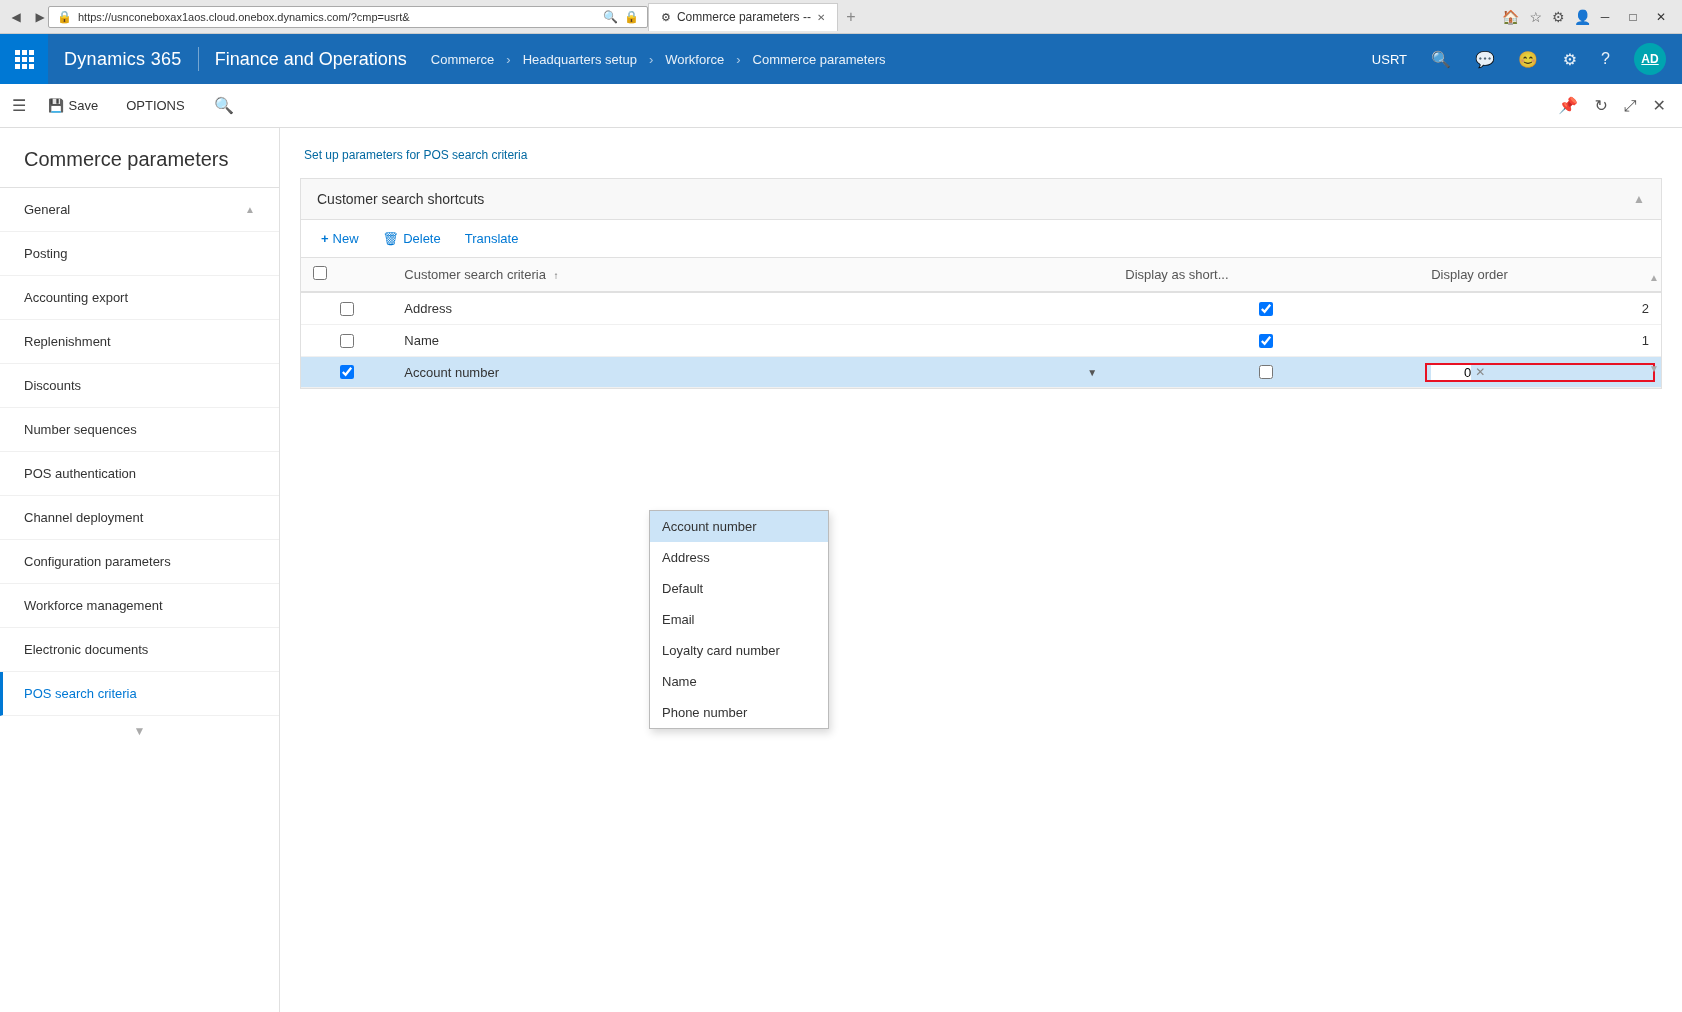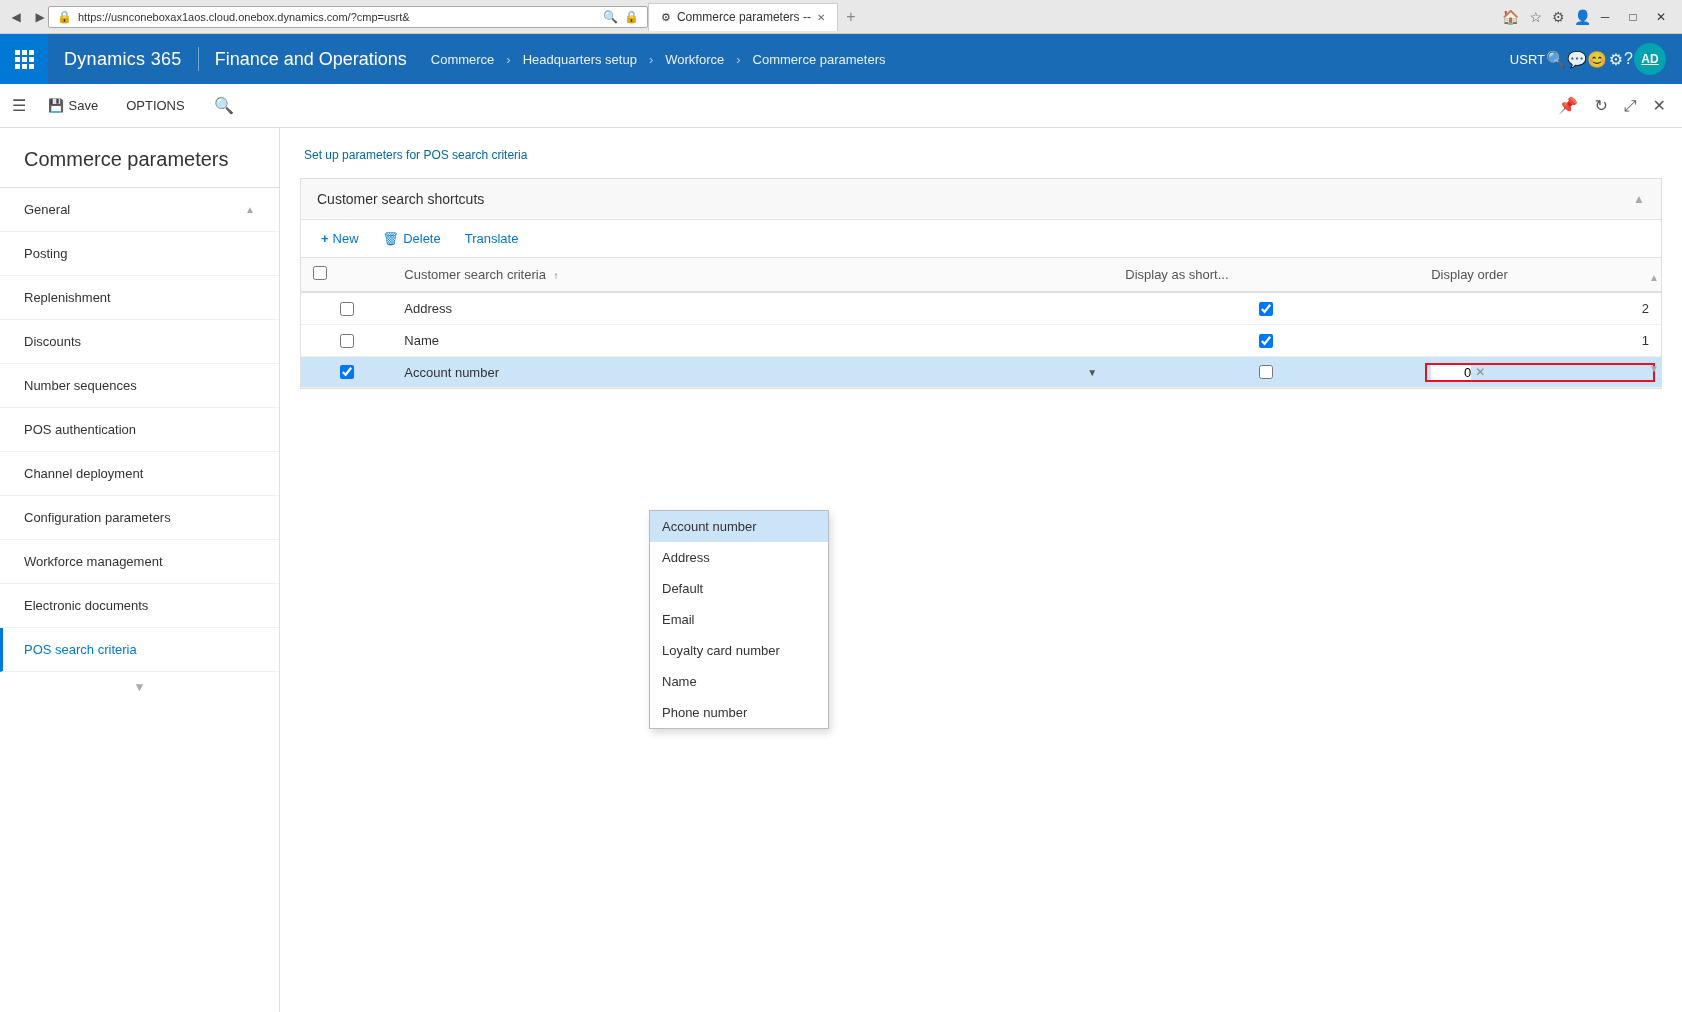--- a/index.html
+++ b/index.html
@@ -89,21 +89,21 @@
       gap: 12px;
       font-size: 13px;
       color: rgba(255,255,255,0.9);
       flex: 1;
       padding-left: 8px;
     }
     .breadcrumb-sep { opacity: 0.7; }
     .header-right {
       display: flex;
       align-items: center;
-      gap: 1px;
+      gap: 24px;
       padding-right: 16px;
     }
     .header-icon { color: white; font-size: 16px; cursor: pointer; opacity: 0.9; }
     .user-badge {
       background: #00a4b0;
       color: white;
       width: 32px;
       height: 32px;
       border-radius: 50%;
       display: flex;
@@ -405,20 +405,23 @@
 
   <div class="sidebar">
     <div class="page-title">Commerce parameters</div>
 
     <div class="sidebar-item">
       <span>General</span>
       <span class="sidebar-collapse-btn">▲</span>
     </div>
     <div class="sidebar-item">
       <span>Posting</span>
+    </div>
+    <div class="sidebar-item">
+      <span>Accounting export</span>
     </div>
     <div class="sidebar-item">
       <span>Replenishment</span>
     </div>
     <div class="sidebar-item">
       <span>Discounts</span>
     </div>
     <div class="sidebar-item">
       <span>Number sequences</span>
     </div>

